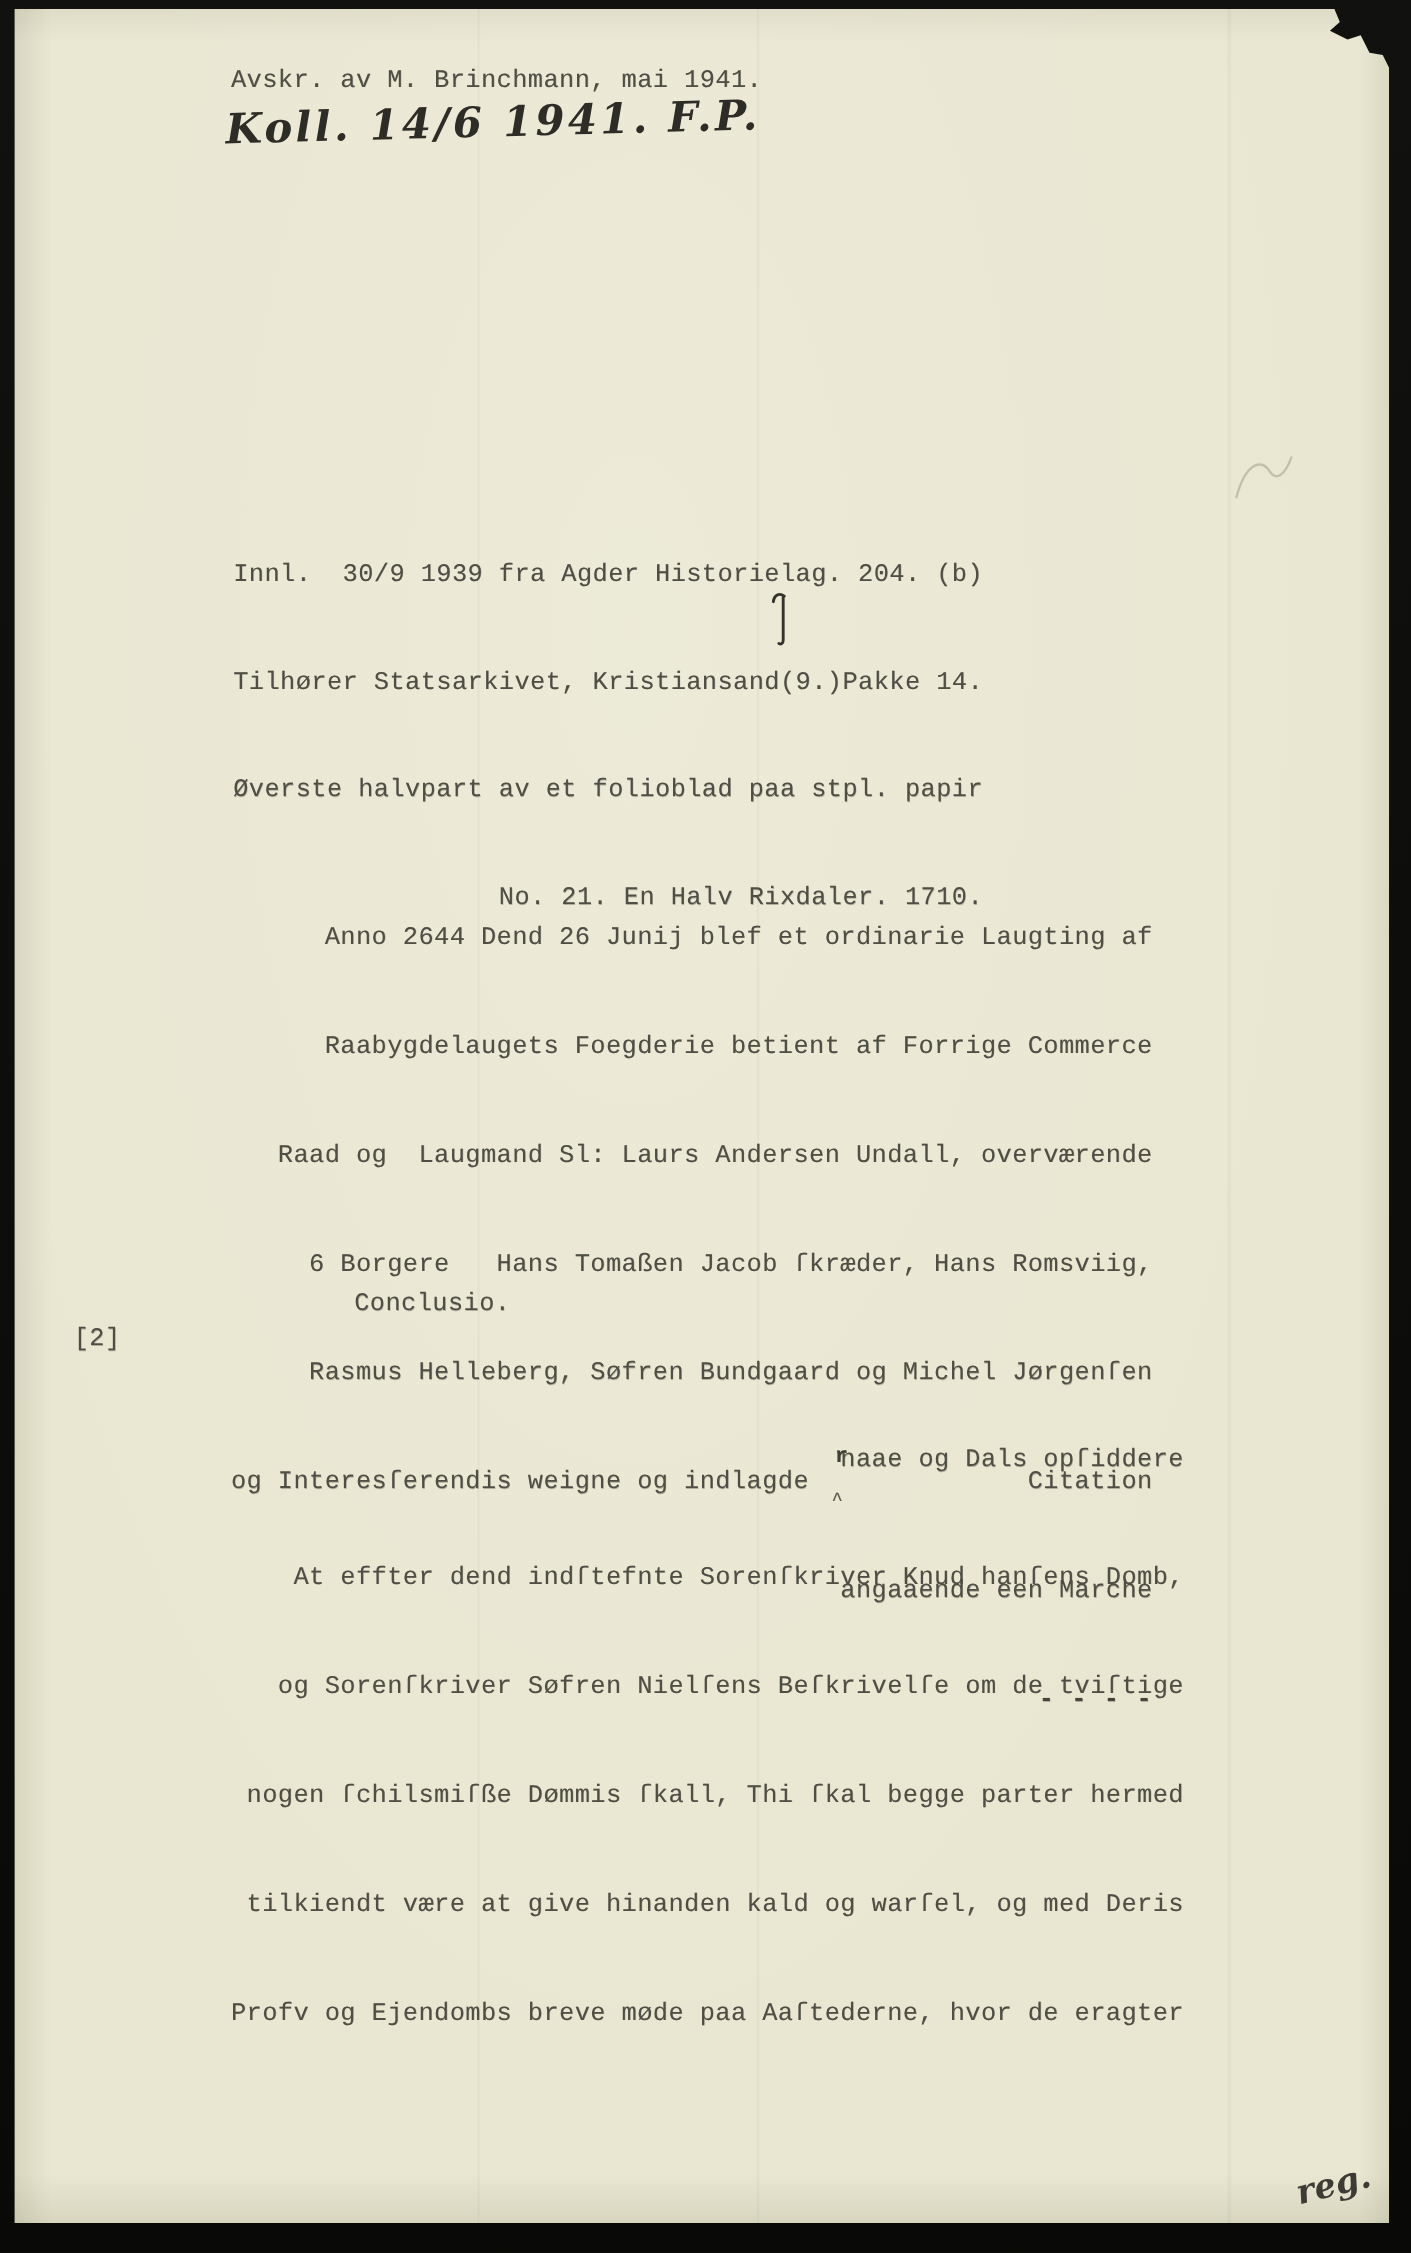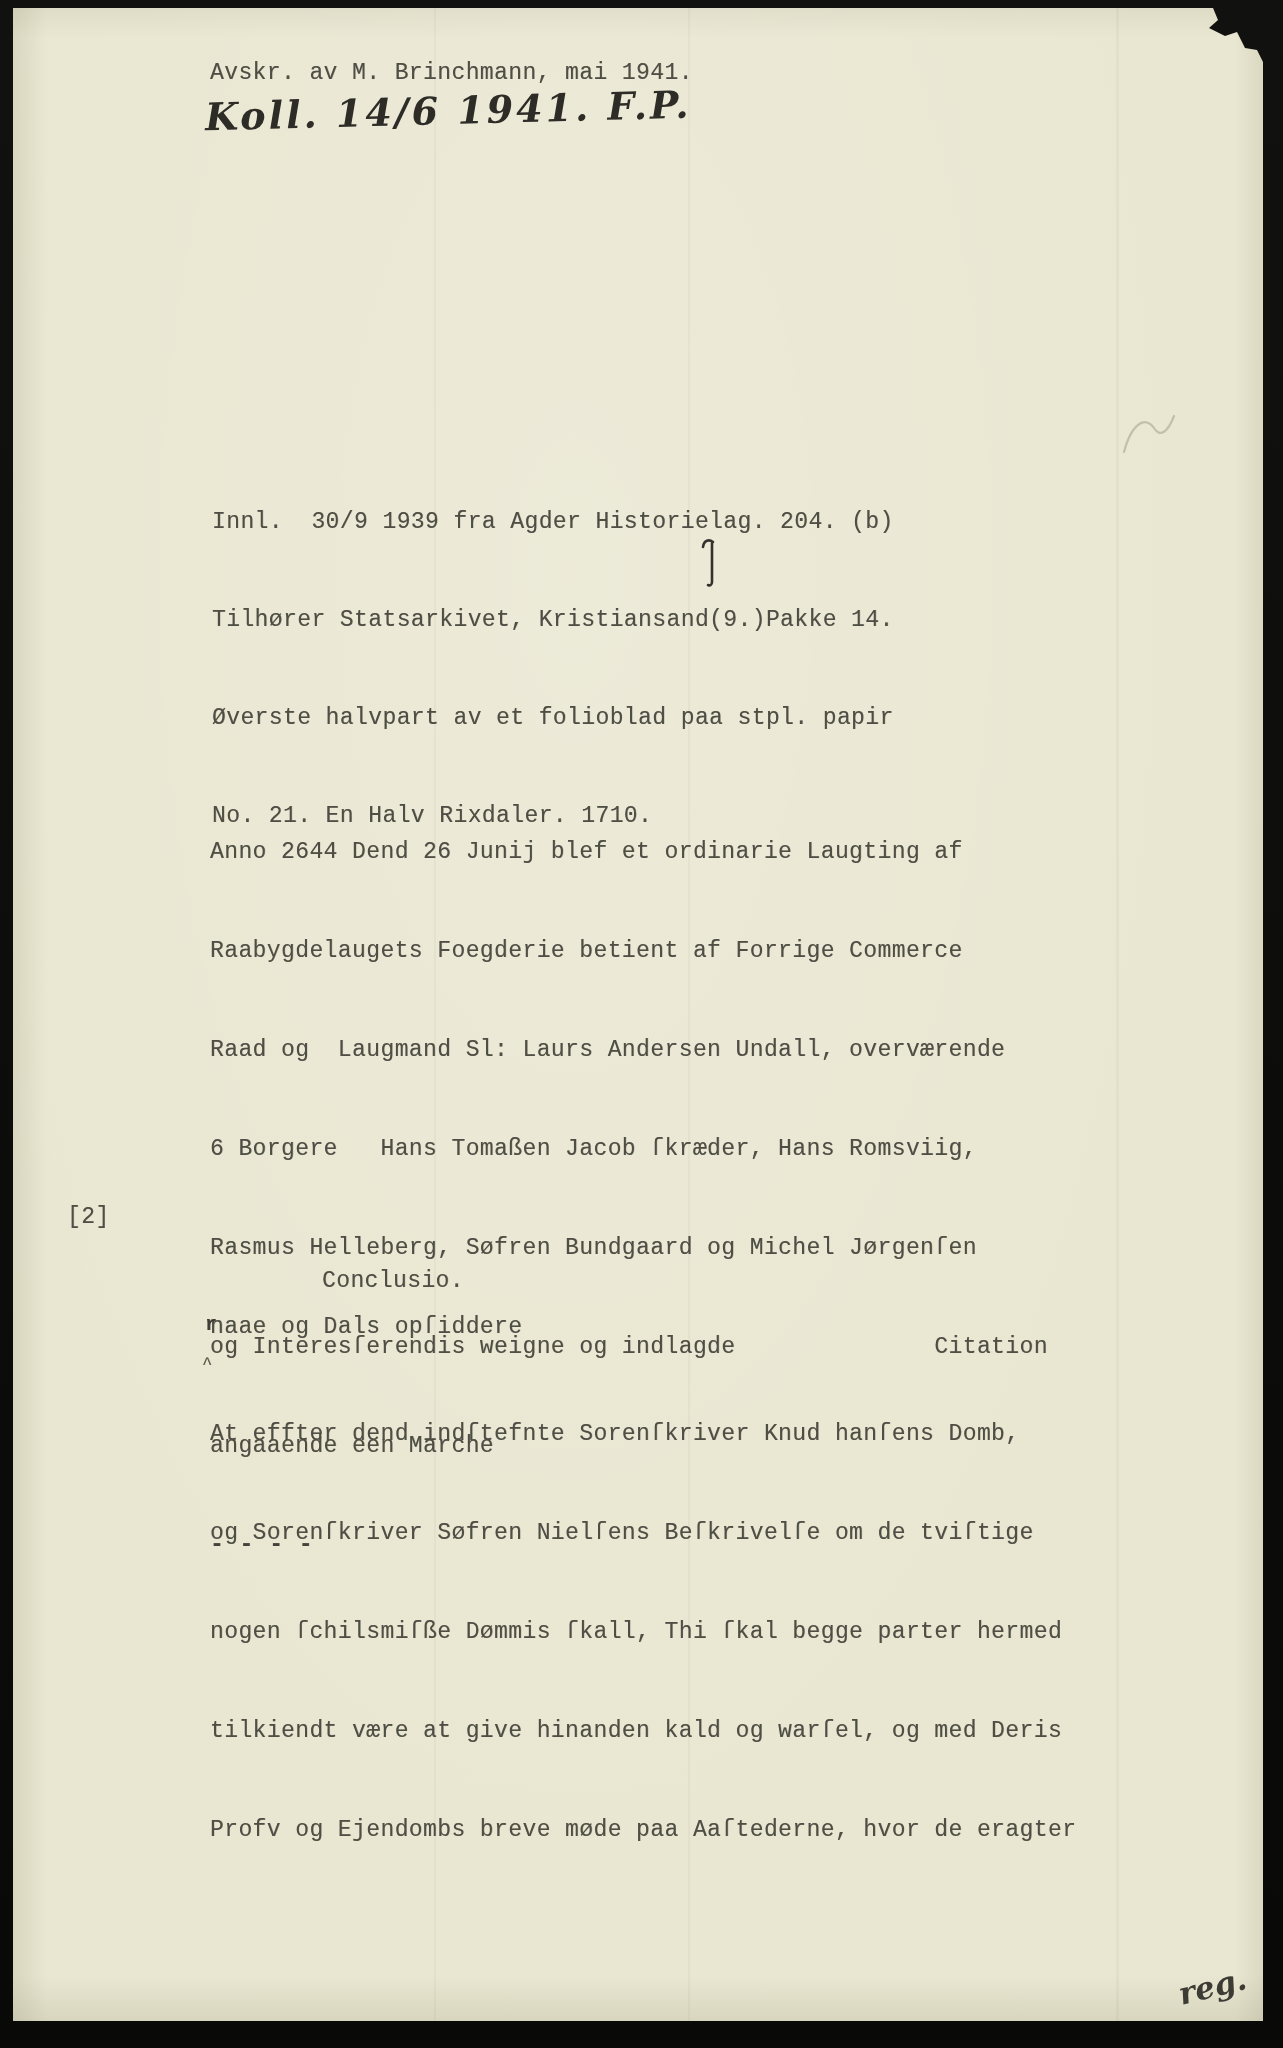--- a/index.html
+++ b/index.html
@@ -15,21 +15,21 @@
            linear-gradient(0deg, rgba(110,110,80,0.14) 0px, rgba(110,110,80,0) 46px),
            linear-gradient(180deg, rgba(120,120,95,0.10) 0px, rgba(120,120,95,0) 30px),
            #e9e7d1;
          clip-path:polygon(0 0,1200px 0,1205px 12px,1196px 20px,1212px 28px,1224px 24px,
                            1232px 40px,1244px 42px,1250px 54px,1250px 2013px,0 2013px);}
   .streak{position:absolute;top:8px;height:2013px;width:2px;background:rgba(95,95,70,0.05);}
   .streak.s1{left:434px;} .streak.s2{left:688px;} .streak.s3{left:1116px;width:3px;}
   
   .content{position:absolute;inset:0;}
   .typed{position:absolute;color:#4f4e45;font-size:23px;letter-spacing:0.4px;
-         text-shadow:0.4px 0.4px 0 rgba(70,70,58,0.35);white-space:pre;}
+         text-shadow:0.4px 0.4px 0 rgba(70,70,58,0.35);white-space:pre;text-align:right;}
   .tblock div{height:47px;line-height:47px;white-space:pre;margin-left:20px;}
   .tblock.prov div{height:46px;line-height:46px;}
   .tline-gap{margin-top:8px;}
   .dashes{font-weight:bold;color:#45443c;letter-spacing:1px;}
   .handwriting{position:absolute;font-family:"DejaVu Serif","Liberation Serif",serif;
          font-style:italic;font-weight:bold;color:#2d2c27;}
   .hw-header{left:205px;top:88px;font-size:38px;letter-spacing:3px;transform:rotate(-1.5deg);}
   .hw-reg{left:1178px;top:1968px;font-size:31px;transform:rotate(-14deg);color:#3c3b34;}
   
   .insert-point{position:relative;display:inline-block;width:0;}
@@ -73,21 +73,21 @@
       <div>Raabygdelaugets Foegderie betient af Forrige Commerce</div>
       <div>Raad og  Laugmand Sl: Laurs Andersen Undall, overværende</div>
       <div>6 Borgere   Hans Tomaßen Jacob ſkræder, Hans Romsviig,</div>
       <div>Rasmus Helleberg, Søfren Bundgaard og Michel Jørgenſen</div>
       <div>og Interesſerendis weigne og indlagde              Citation</div>
       <div>angaaende een Marche</div>
       <div class="dashes">- - - -</div>
     </div>
 
     <div class="typed" style="left:67px;top:1204px;">[2]</div>
-    <div class="typed" style="left:322px;top:1268px;">Conclusio.</div>
+    <div class="typed" style="left:322px;top:1172px;">Conclusio.</div>
 
     <div class="typed tblock" style="left:190px;top:1252px;">
       <div><span class="insert-point"><span class="insert-sup">r</span><span class="insert-caret">^</span></span><span>naae og Dals opſiddere</span></div>
       <div class="tline-gap">At effter dend indſtefnte Sorenſkriver Knud hanſens Domb,</div>
       <div>og Sorenſkriver Søfren Nielſens Beſkrivelſe om de tviſtige</div>
       <div>nogen ſchilsmiſße Dømmis ſkall, Thi ſkal begge parter hermed</div>
       <div>tilkiendt være at give hinanden kald og warſel, og med Deris</div>
       <div>Profv og Ejendombs breve møde paa Aaſtederne, hvor de eragter</div>
       
       

